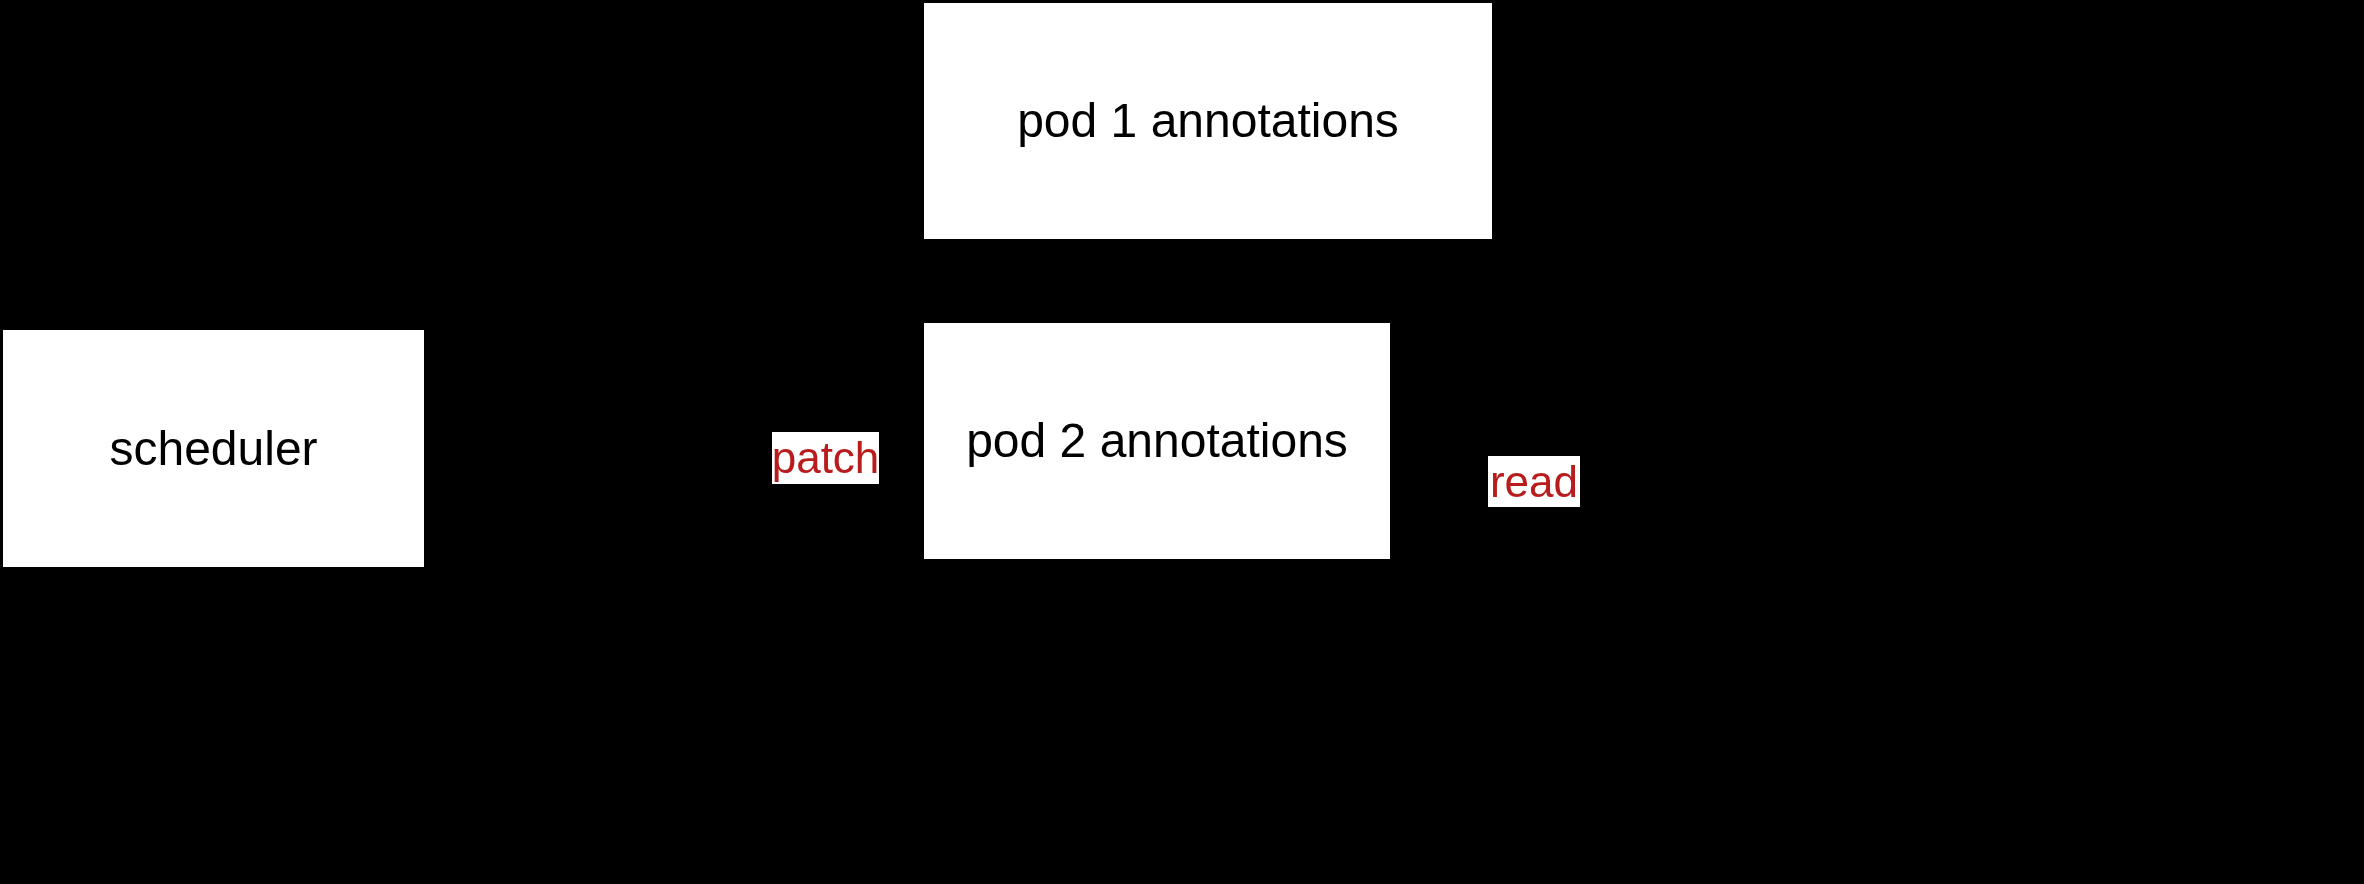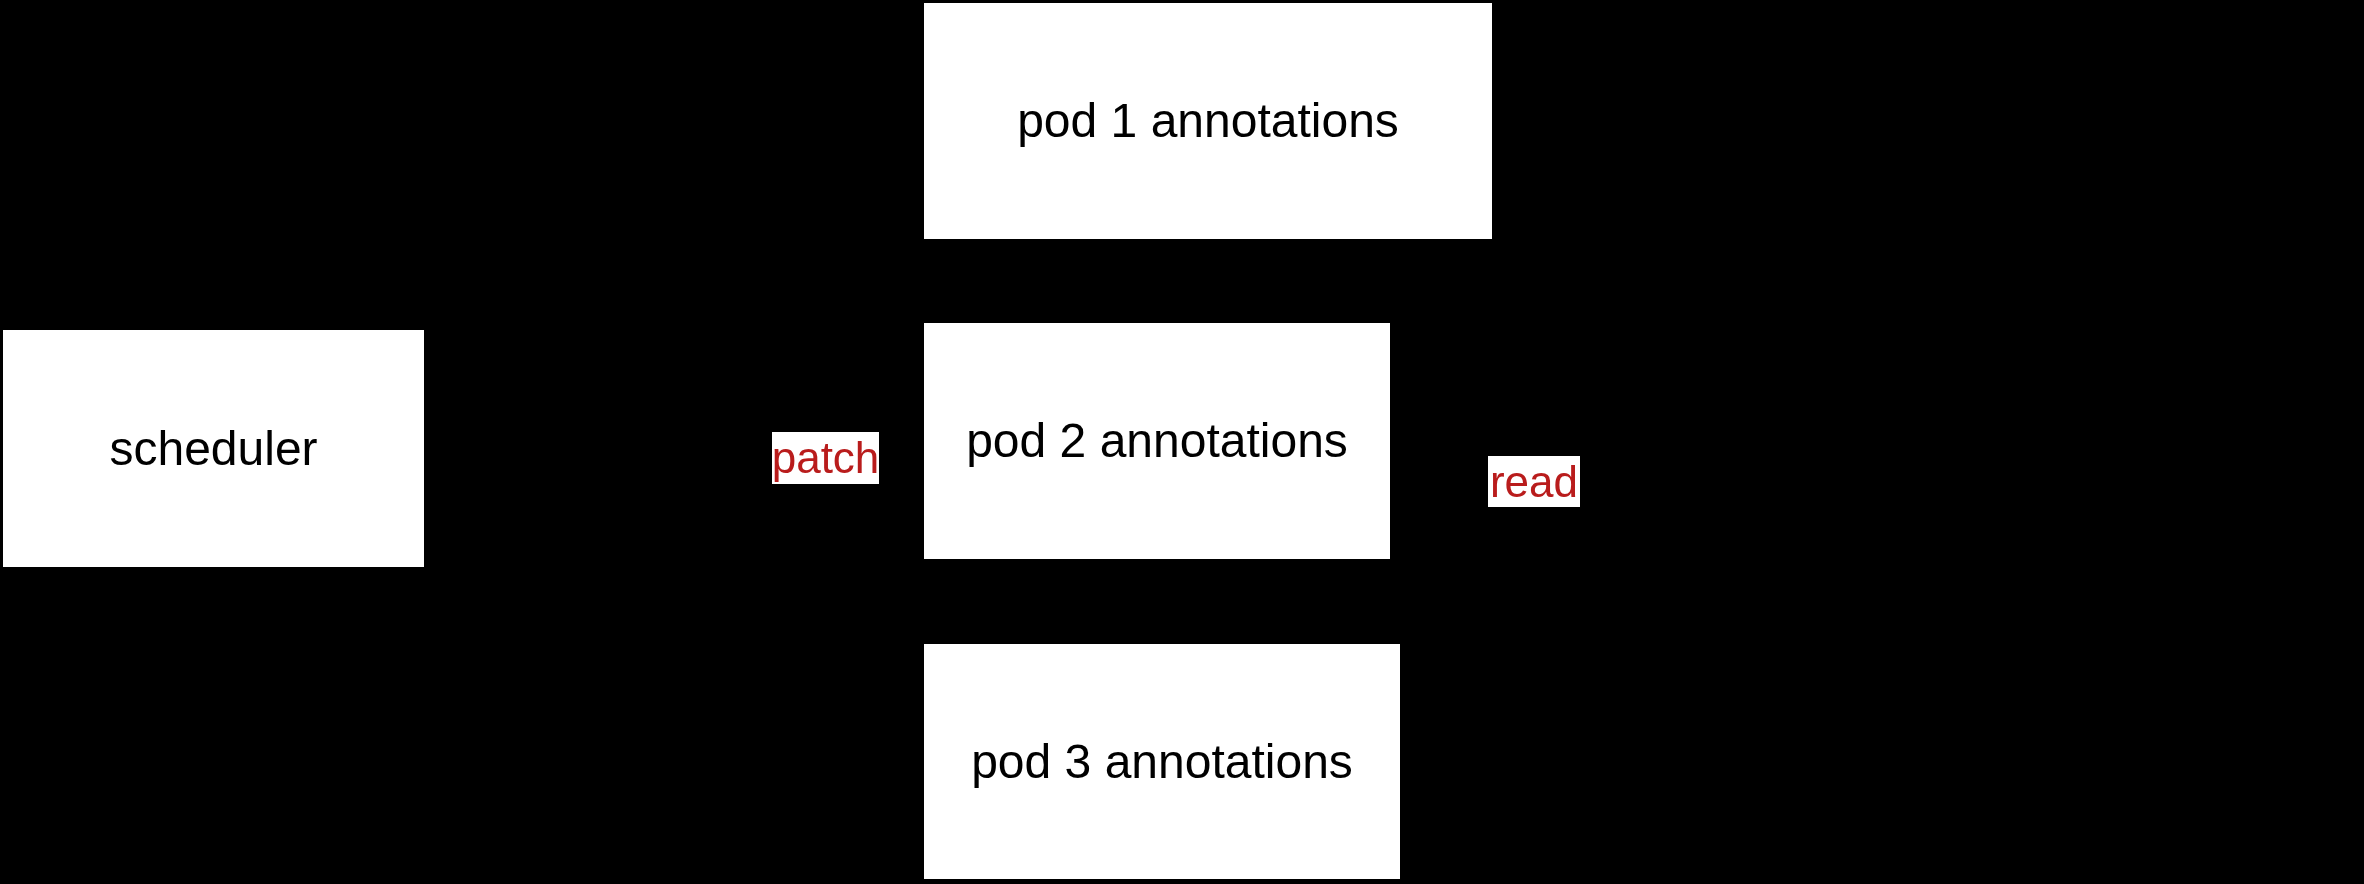--- a/index.html
+++ b/index.html
@@ -55,23 +55,20 @@
   </div>
 
   <div class="node n-pod1">
     <span>pod 1 annotations</span>
   </div>
 
   <div class="node n-pod2">
     <span>pod 2 annotations</span>
   </div>
 
-  <div class="node n-pod3">
-    <span>pod 3 annotations</span>
-  </div>
 
 
   <div class="edge-label l-patch">
     <span>patch</span>
   </div>
 
   <div class="edge-label l-read">
     <span>read</span>
   </div>
 

